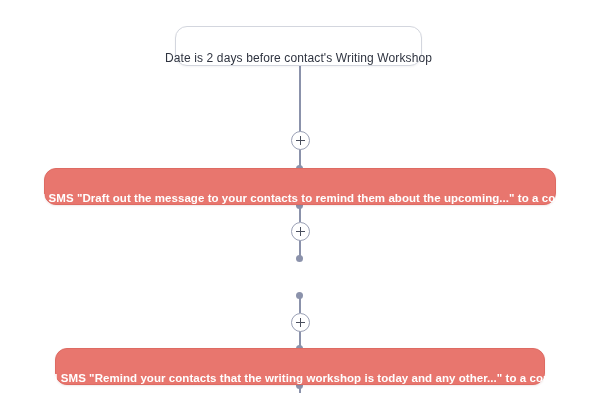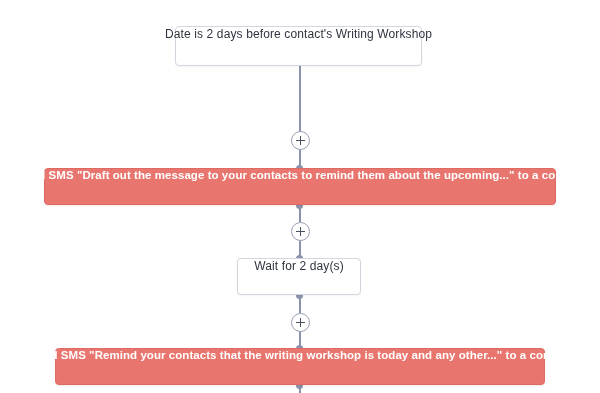--- a/index.html
+++ b/index.html
@@ -67,23 +67,23 @@
     height: 9px;
     left: 7.8px;
     top: 4px;
   }
 
   
   .node {
     position: absolute;
     box-sizing: border-box;
     display: flex;
-    align-items: flex-start;
+    align-items: flex-end;
     justify-content: center;
-    border-radius: 4px;
+    border-radius: 12px;
     cursor: pointer;
     z-index: 3;
   }
   .node-trigger,
   .node-wait {
     background: #ffffff;
     border: 1px solid #d3d6de;
     box-shadow: 0 1px 2px rgba(30, 35, 60, 0.05);
   }
   .node-trigger .node-label,
@@ -157,23 +157,20 @@
   <div class="edge-dot" id="dot-a1-bot"></div>
   <div class="edge" id="edge-3"></div>
 
   <div class="plus-node" id="plus-2">
     
   </div>
 
   <div class="edge" id="edge-4"></div>
   <div class="edge-dot" id="dot-w-top"></div>
 
-  <div class="node node-wait" id="wait-node">
-    <span class="node-label">Wait for 2 day(s)</span>
-  </div>
 
   <div class="edge-dot" id="dot-w-bot"></div>
   <div class="edge" id="edge-5"></div>
 
   <div class="plus-node" id="plus-3">
     
   </div>
 
   <div class="edge" id="edge-6"></div>
   <div class="edge-dot" id="dot-a2-top"></div>

